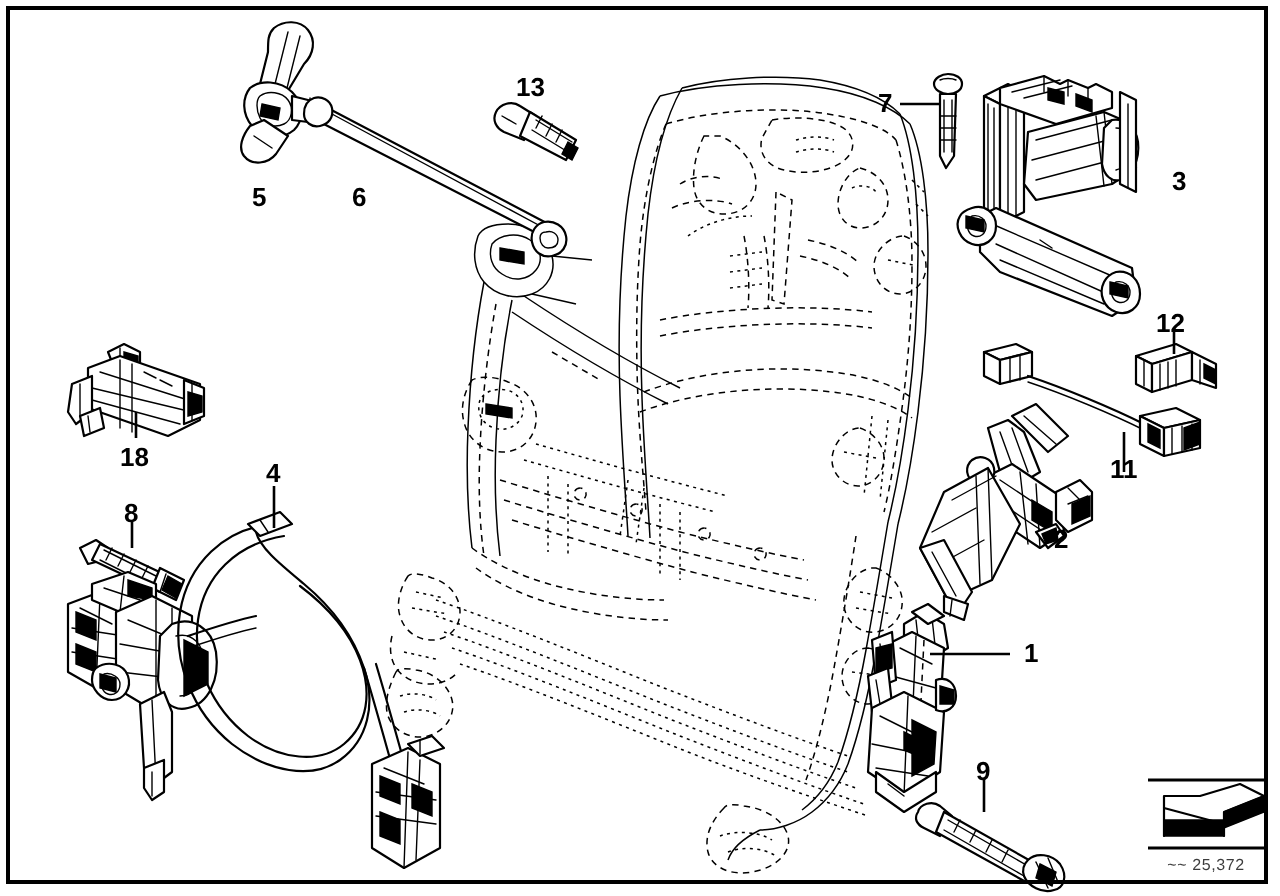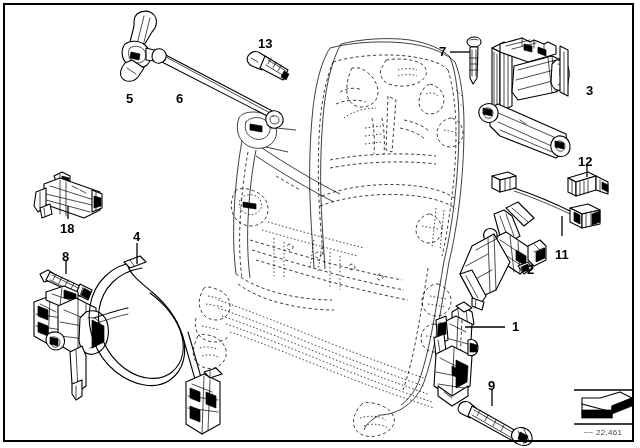--- a/index.html
+++ b/index.html
@@ -624,19 +624,19 @@
   <div class="callout" style="left:512px; top:320px;">1</div>
   <div class="callout" style="left:527px; top:263px;">2</div>
   <div class="callout" style="left:586px; top:84px;">3</div>
   <div class="callout" style="left:133px; top:230px;">4</div>
   <div class="callout" style="left:126px; top:92px;">5</div>
   <div class="callout" style="left:176px; top:92px;">6</div>
   <div class="callout" style="left:439px; top:45px;">7</div>
   <div class="callout" style="left:62px;  top:250px;">8</div>
   <div class="callout" style="left:488px; top:379px;">9</div>
   <div class="callout" style="left:60px;  top:222px;">18</div>
-  <div class="callout" style="left:555px; top:248px;">11</div>
+  <div class="callout" style="left:555px; top:228px;">11</div>
   <div class="callout" style="left:578px; top:155px;">12</div>
   <div class="callout" style="left:258px; top:37px;text-align:right;">13</div>
 
-  <div id="legend-id">~~ 22,461</div>
+  <div id="legend-id">~~ 25,372</div>
 
 </div>
 
 </body></html>

